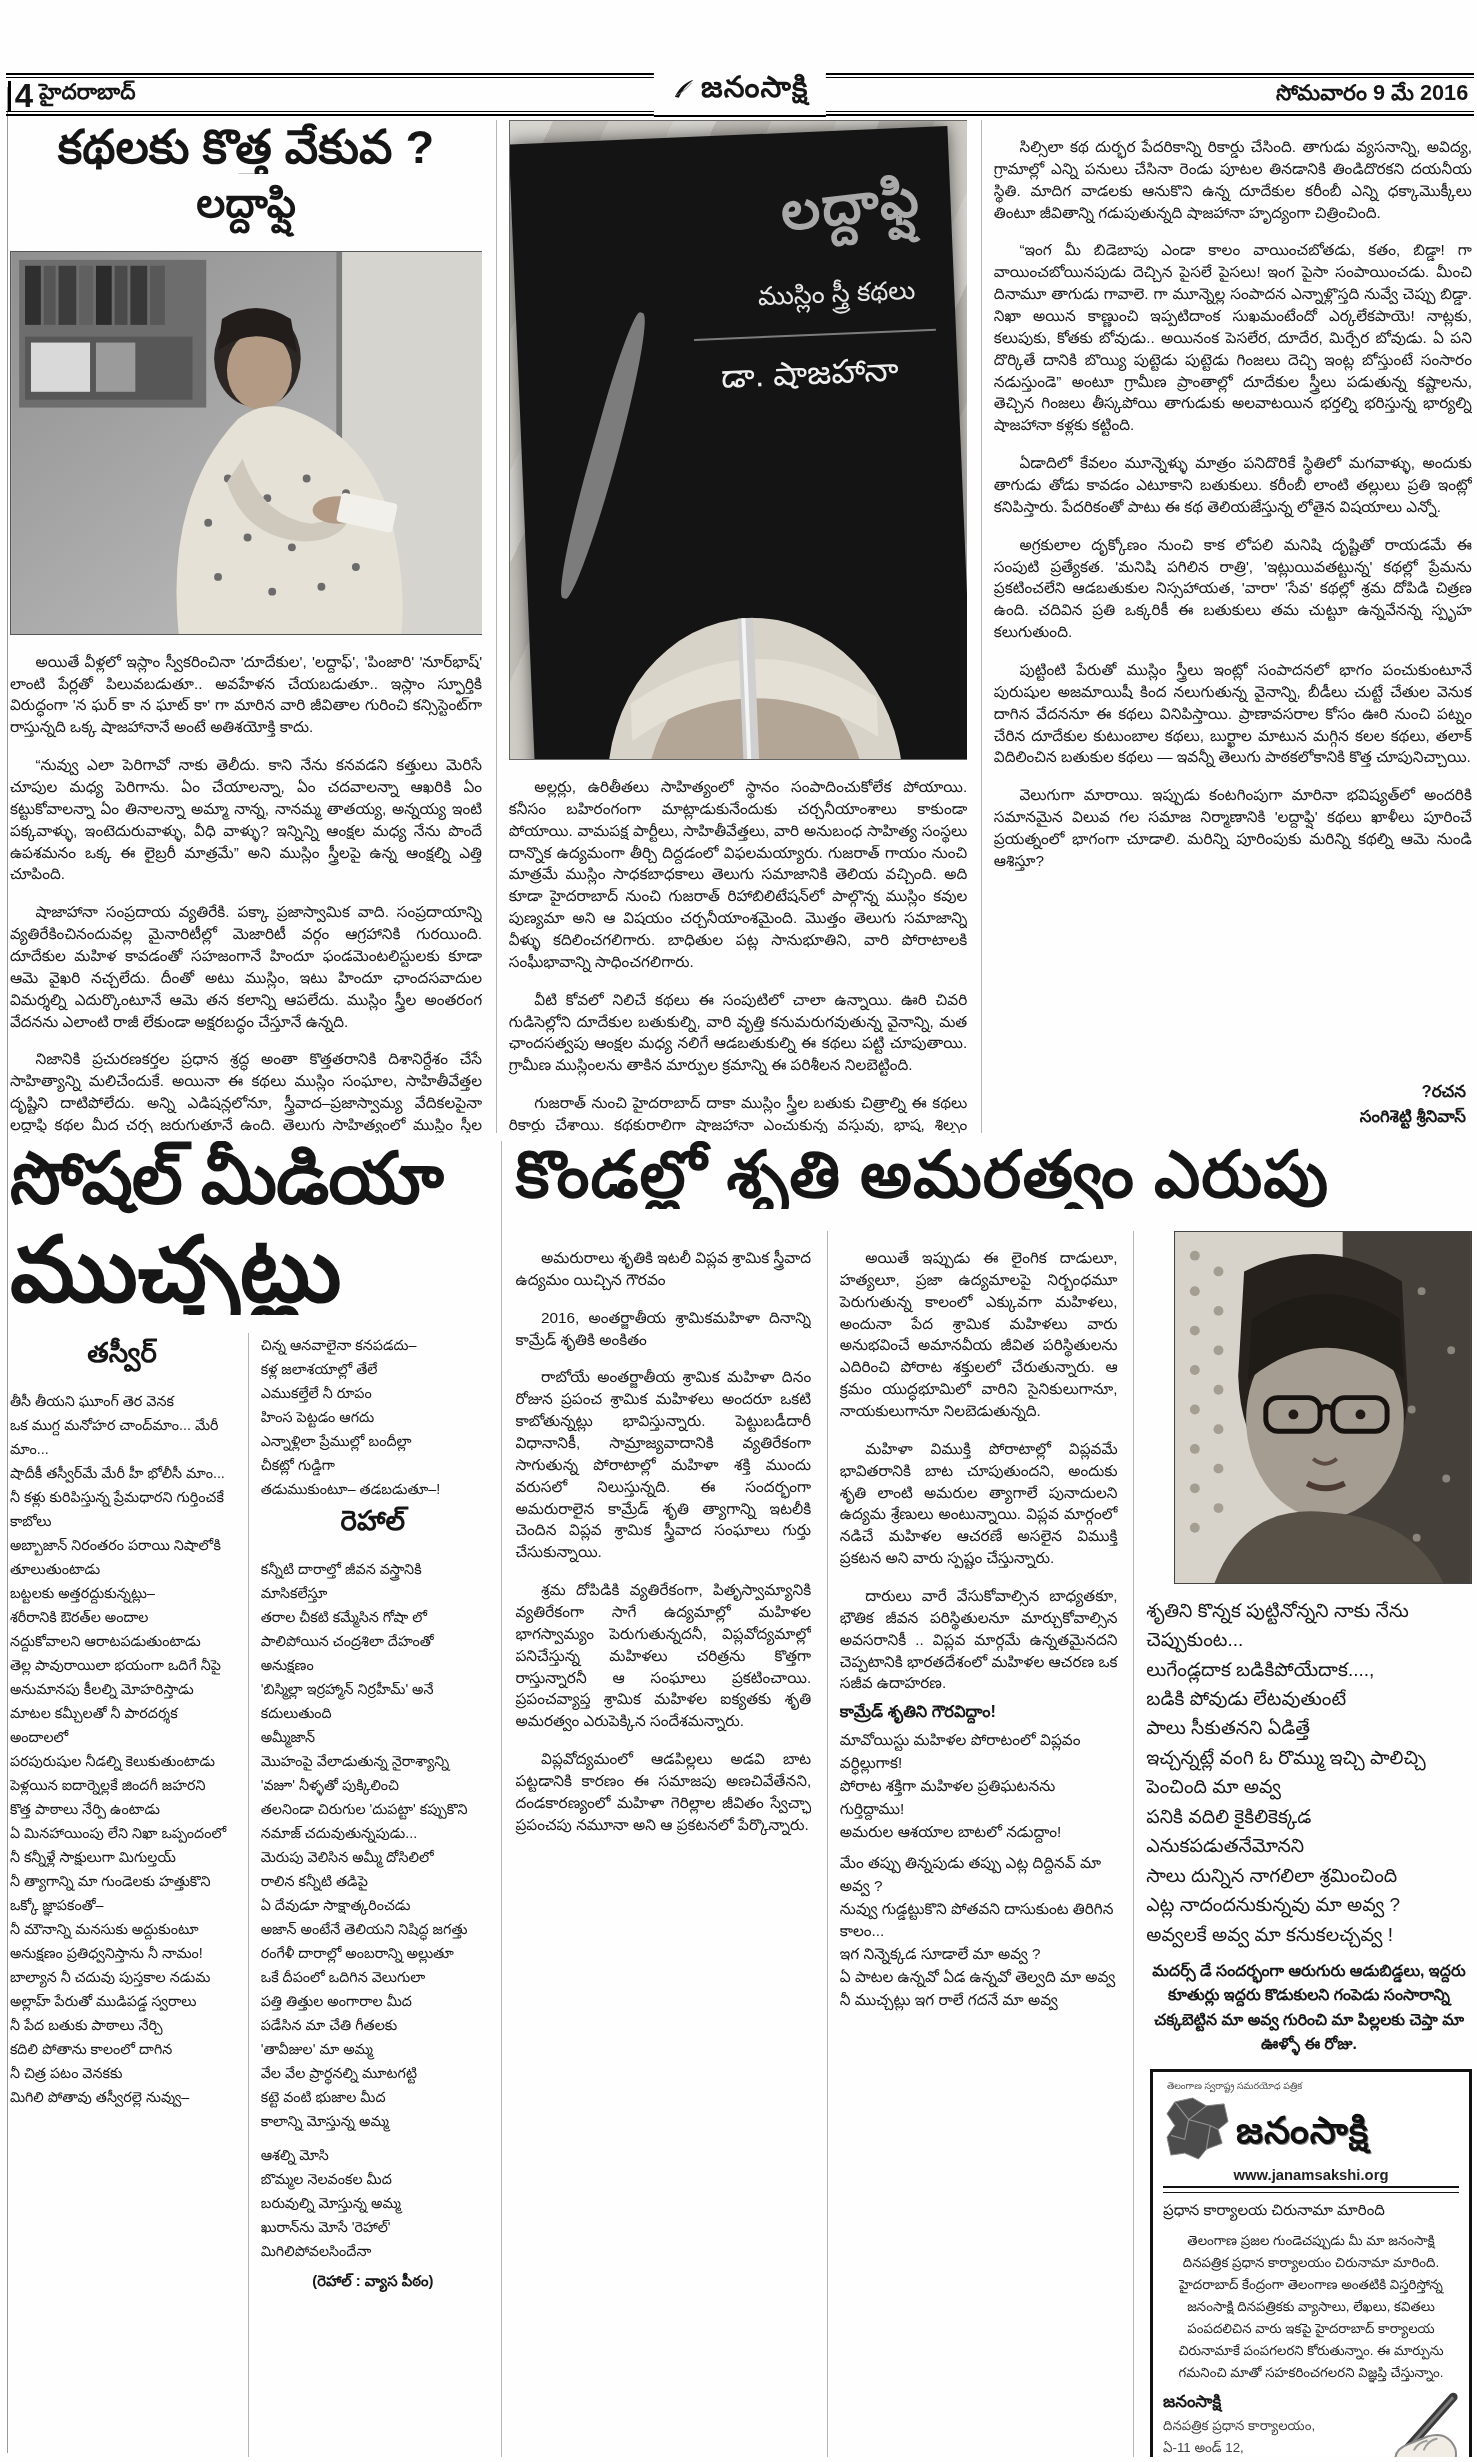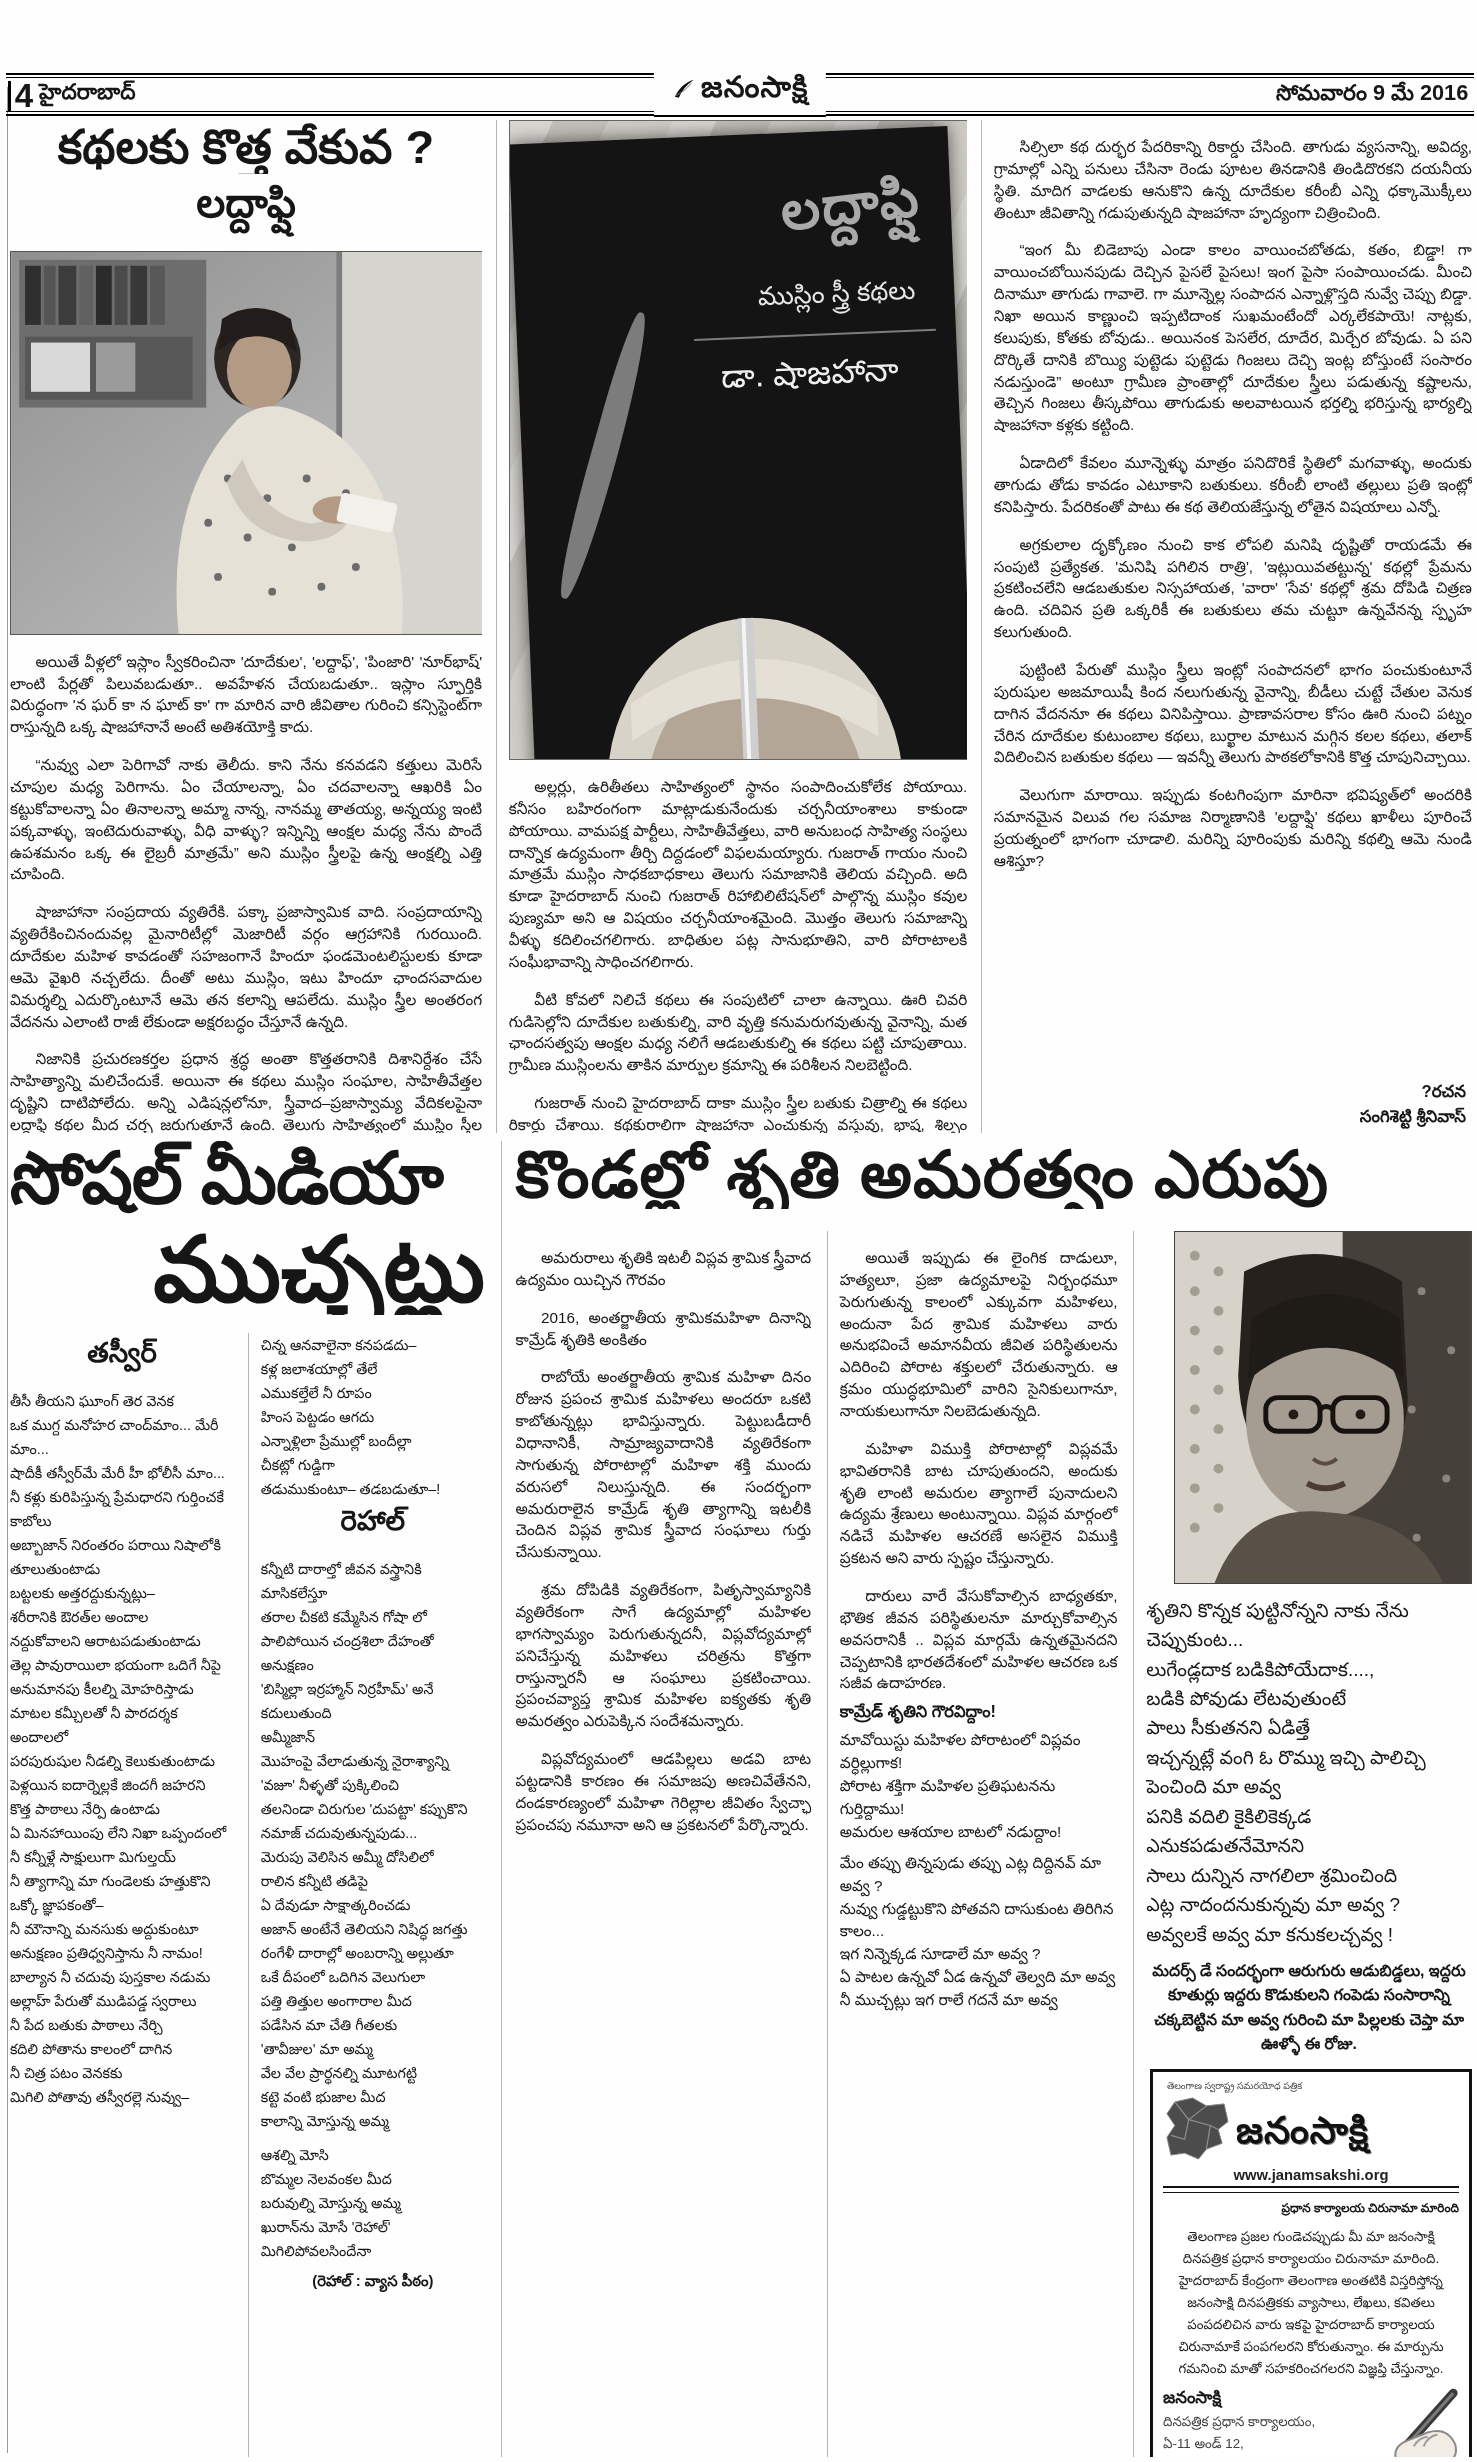--- a/index.html
+++ b/index.html
@@ -48,21 +48,21 @@
   .cover-divider{position:absolute;top:202px;left:177px;right:19.7px;height:2px;background:#7d7d7d;}
   .cover-author{position:absolute;top:222px;left:0;right:59px;text-align:right;font-size:33px;color:#f0f0f0;}
   .brush{position:absolute;left:69px;top:167px;width:25.6px;height:296px;background:#8e8e8e;
          border-radius:40% 60% 50% 50%;transform:rotate(18deg);opacity:.85;}
   .face-wrap{position:absolute;left:0;right:0;bottom:-59px;height:325px;}
 
   
   .sec2{position:absolute;top:1141px;left:9.9px;width:1462px;height:1316px;display:flex;gap:15.8px;}
   .s2-left{width:475px;overflow:hidden;display:flex;flex-direction:column;}
   .a2-head1{font-size:72px;font-weight:bold;letter-spacing:-1px;line-height:1.05;white-space:nowrap;overflow:hidden;}
-  .a2-head2{font-size:91px;font-weight:bold;line-height:1.0;margin:7.9px 0 17.7px;white-space:nowrap;overflow:hidden;text-align:right;}
+  .a2-head2{font-size:91px;font-weight:bold;line-height:1.0;margin:7.9px 0 17.7px;white-space:nowrap;overflow:hidden;}
   .poems{flex:1;display:flex;gap:13.8px;overflow:hidden;}
   .poem-col{width:231px;overflow:hidden;}
   .poem-title{font-size:27.6px;font-weight:bold;text-align:center;margin:3.9px 0 13.8px;}
   .poem .line{font-size:14.3px;line-height:1.68;}
   .poem-credit{font-size:14.8px;font-weight:bold;text-align:center;margin-top:9.9px;}
 
   .s2-right{flex:1;overflow:hidden;display:flex;flex-direction:column;}
   .a3-head{font-size:65px;font-weight:bold;letter-spacing:1px;line-height:1.05;margin:0 0 21.7px;
            white-space:nowrap;overflow:hidden;}
   .a3-cols{flex:1;display:flex;gap:15.8px;overflow:hidden;}
@@ -77,21 +77,21 @@
 
   
   .adbox{margin-top:auto;width:296px;margin-left:auto;border:3px solid #111;background:#fff;
          padding:7.9px 9.9px 9.9px;position:relative;}
   .ad-tagline{font-size:9.4px;color:#444;margin-left:3.9px;}
   .ad-logorow{display:flex;align-items:center;gap:3.9px;margin:2px 0 0;}
   .ad-logo{font-size:37px;font-weight:bold;letter-spacing:1px;color:#111;
            text-shadow:1px 1px 0 #888;line-height:1;}
   .ad-url{text-align:center;font-size:14.8px;font-weight:bold;color:#222;margin:2px 0 3.9px;}
   .ad-sep{height:3.9px;border-top:2px solid #111;border-bottom:1px solid #111;margin:2px 0 7.9px;}
-  .ad-heading{text-align:right;font-size:12px;font-weight:bold;margin-bottom:7.9px;}
+  .ad-heading{text-align:left;font-size:15px;font-weight:normal;margin-bottom:7.9px;}
   .ad-body{font-size:13.3px;line-height:1.65;text-align:center;color:#1c1c1c;}
   .ad-name{font-size:16.7px;font-weight:bold;margin-top:7.9px;}
   .ad-addr{font-size:13.3px;line-height:1.7;color:#404040;}
   .ad-hand{position:absolute;right:3.9px;bottom:45px;}
 </style>
 </head>
 <body>
 
 <div class="page">
 

